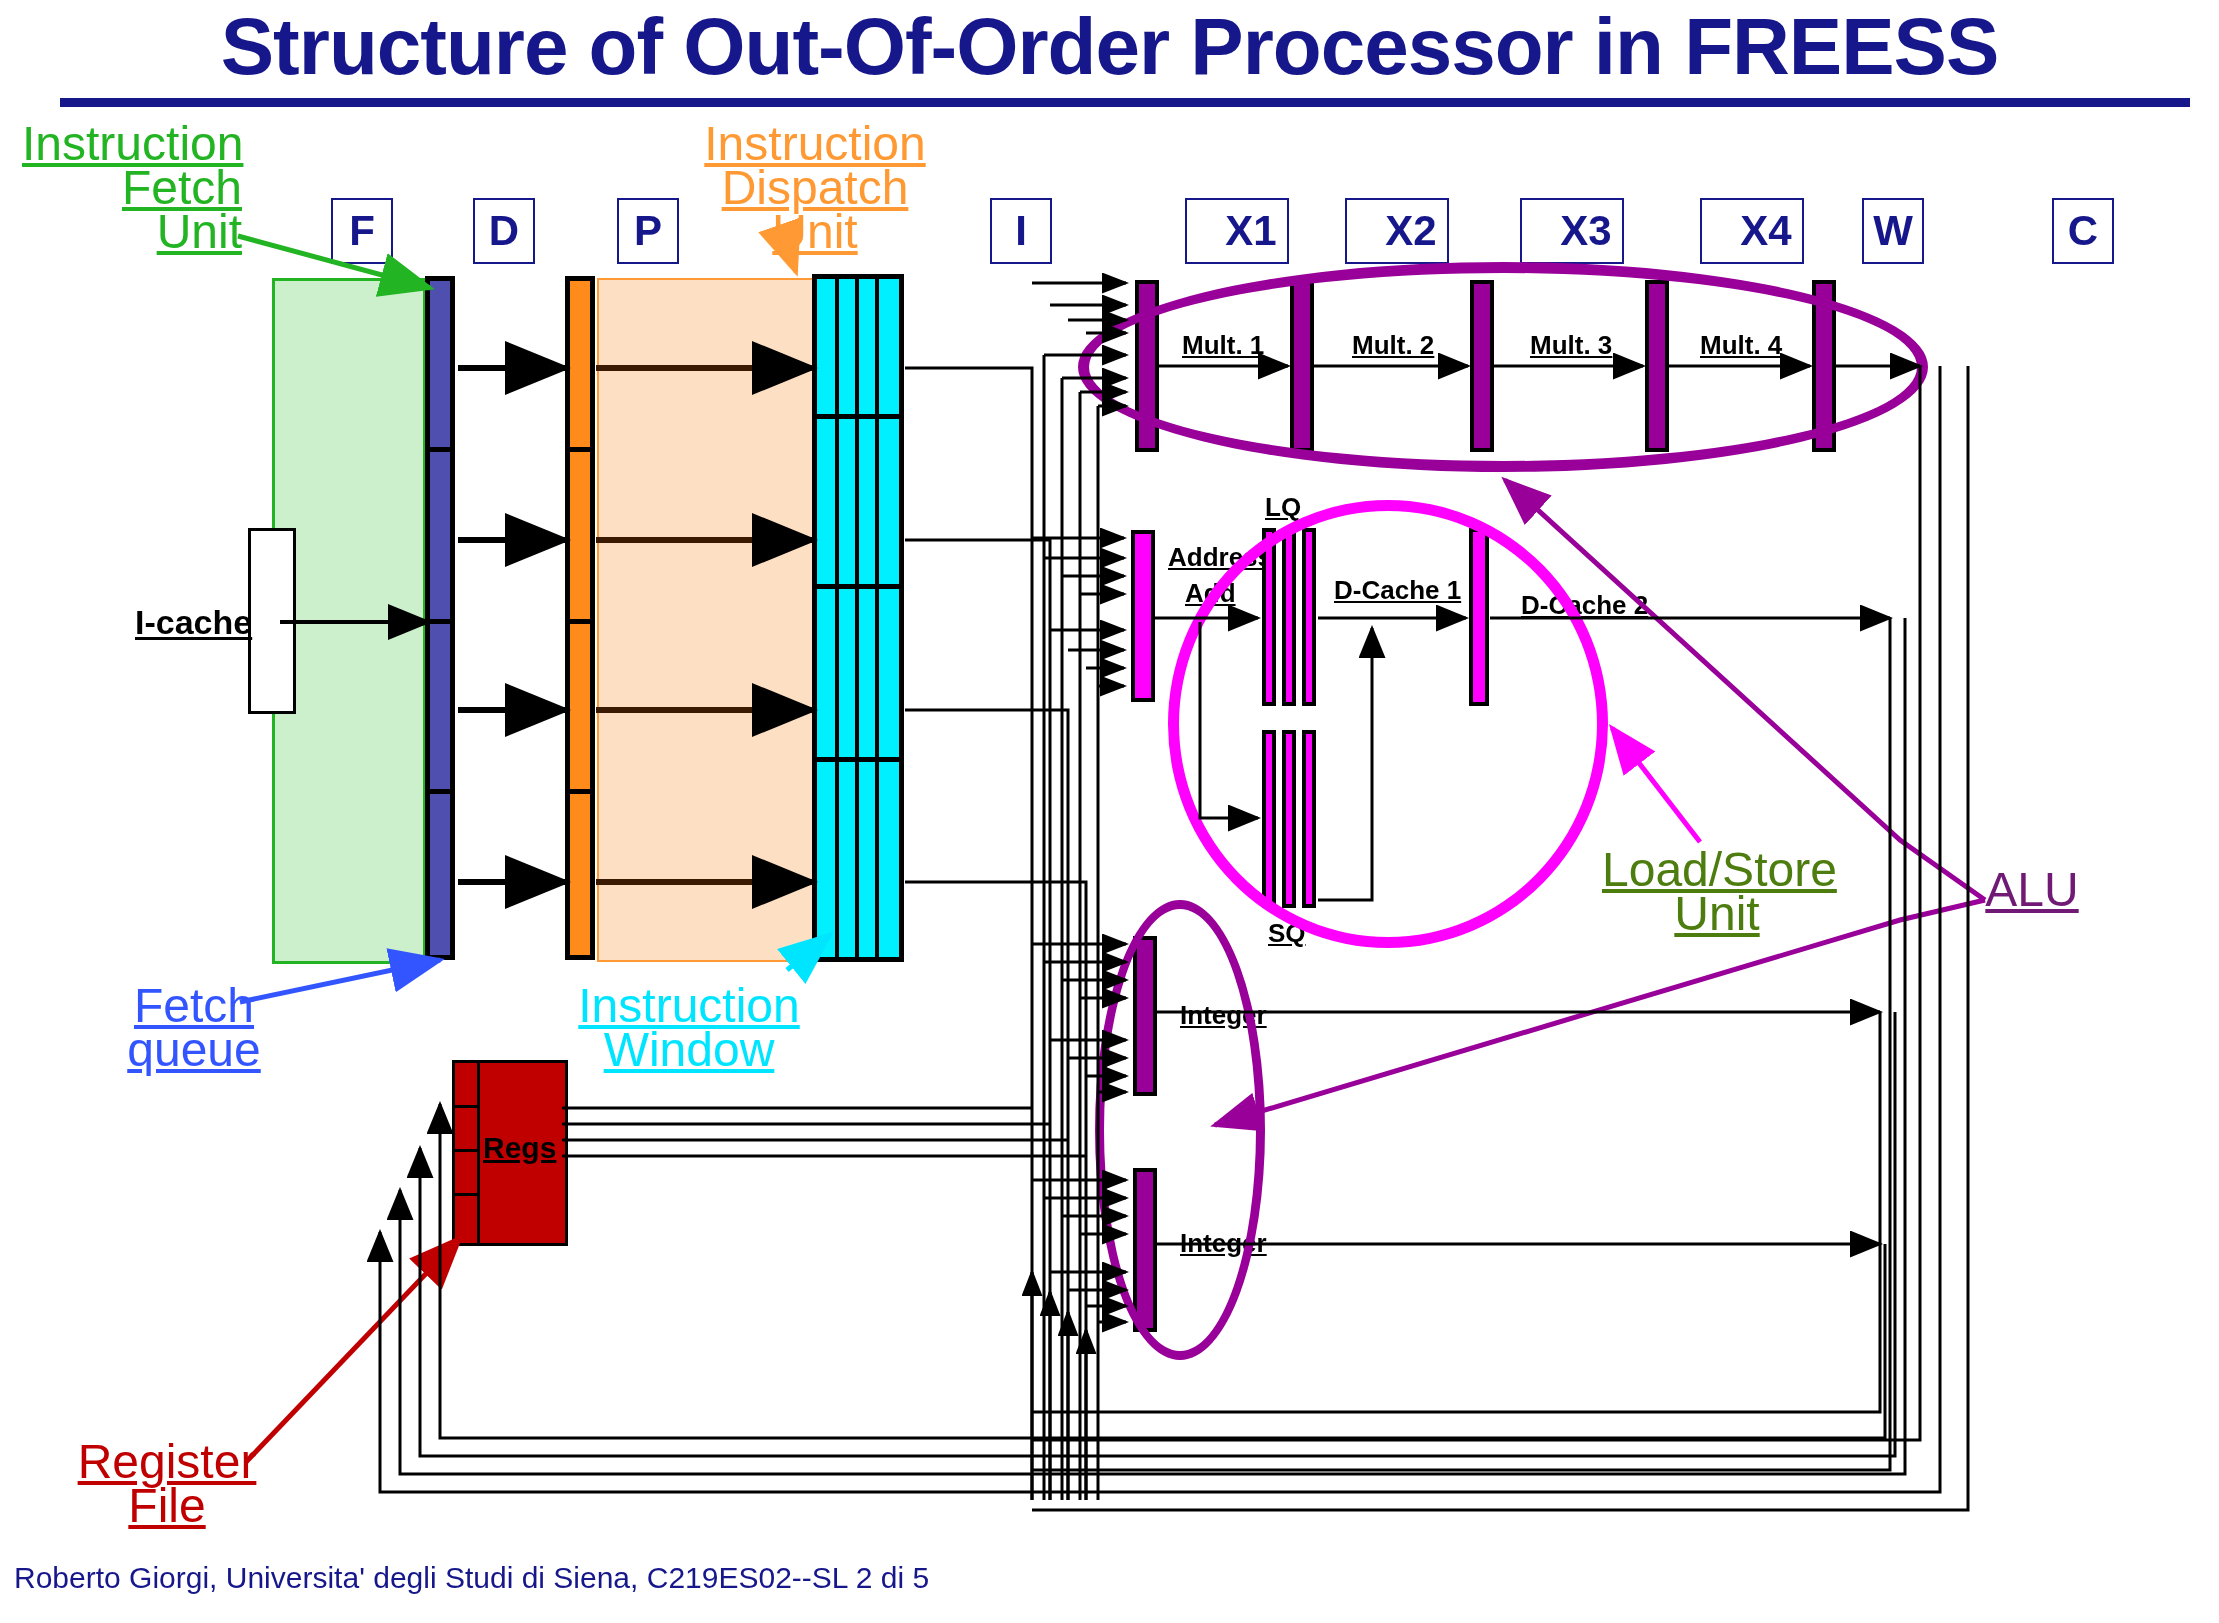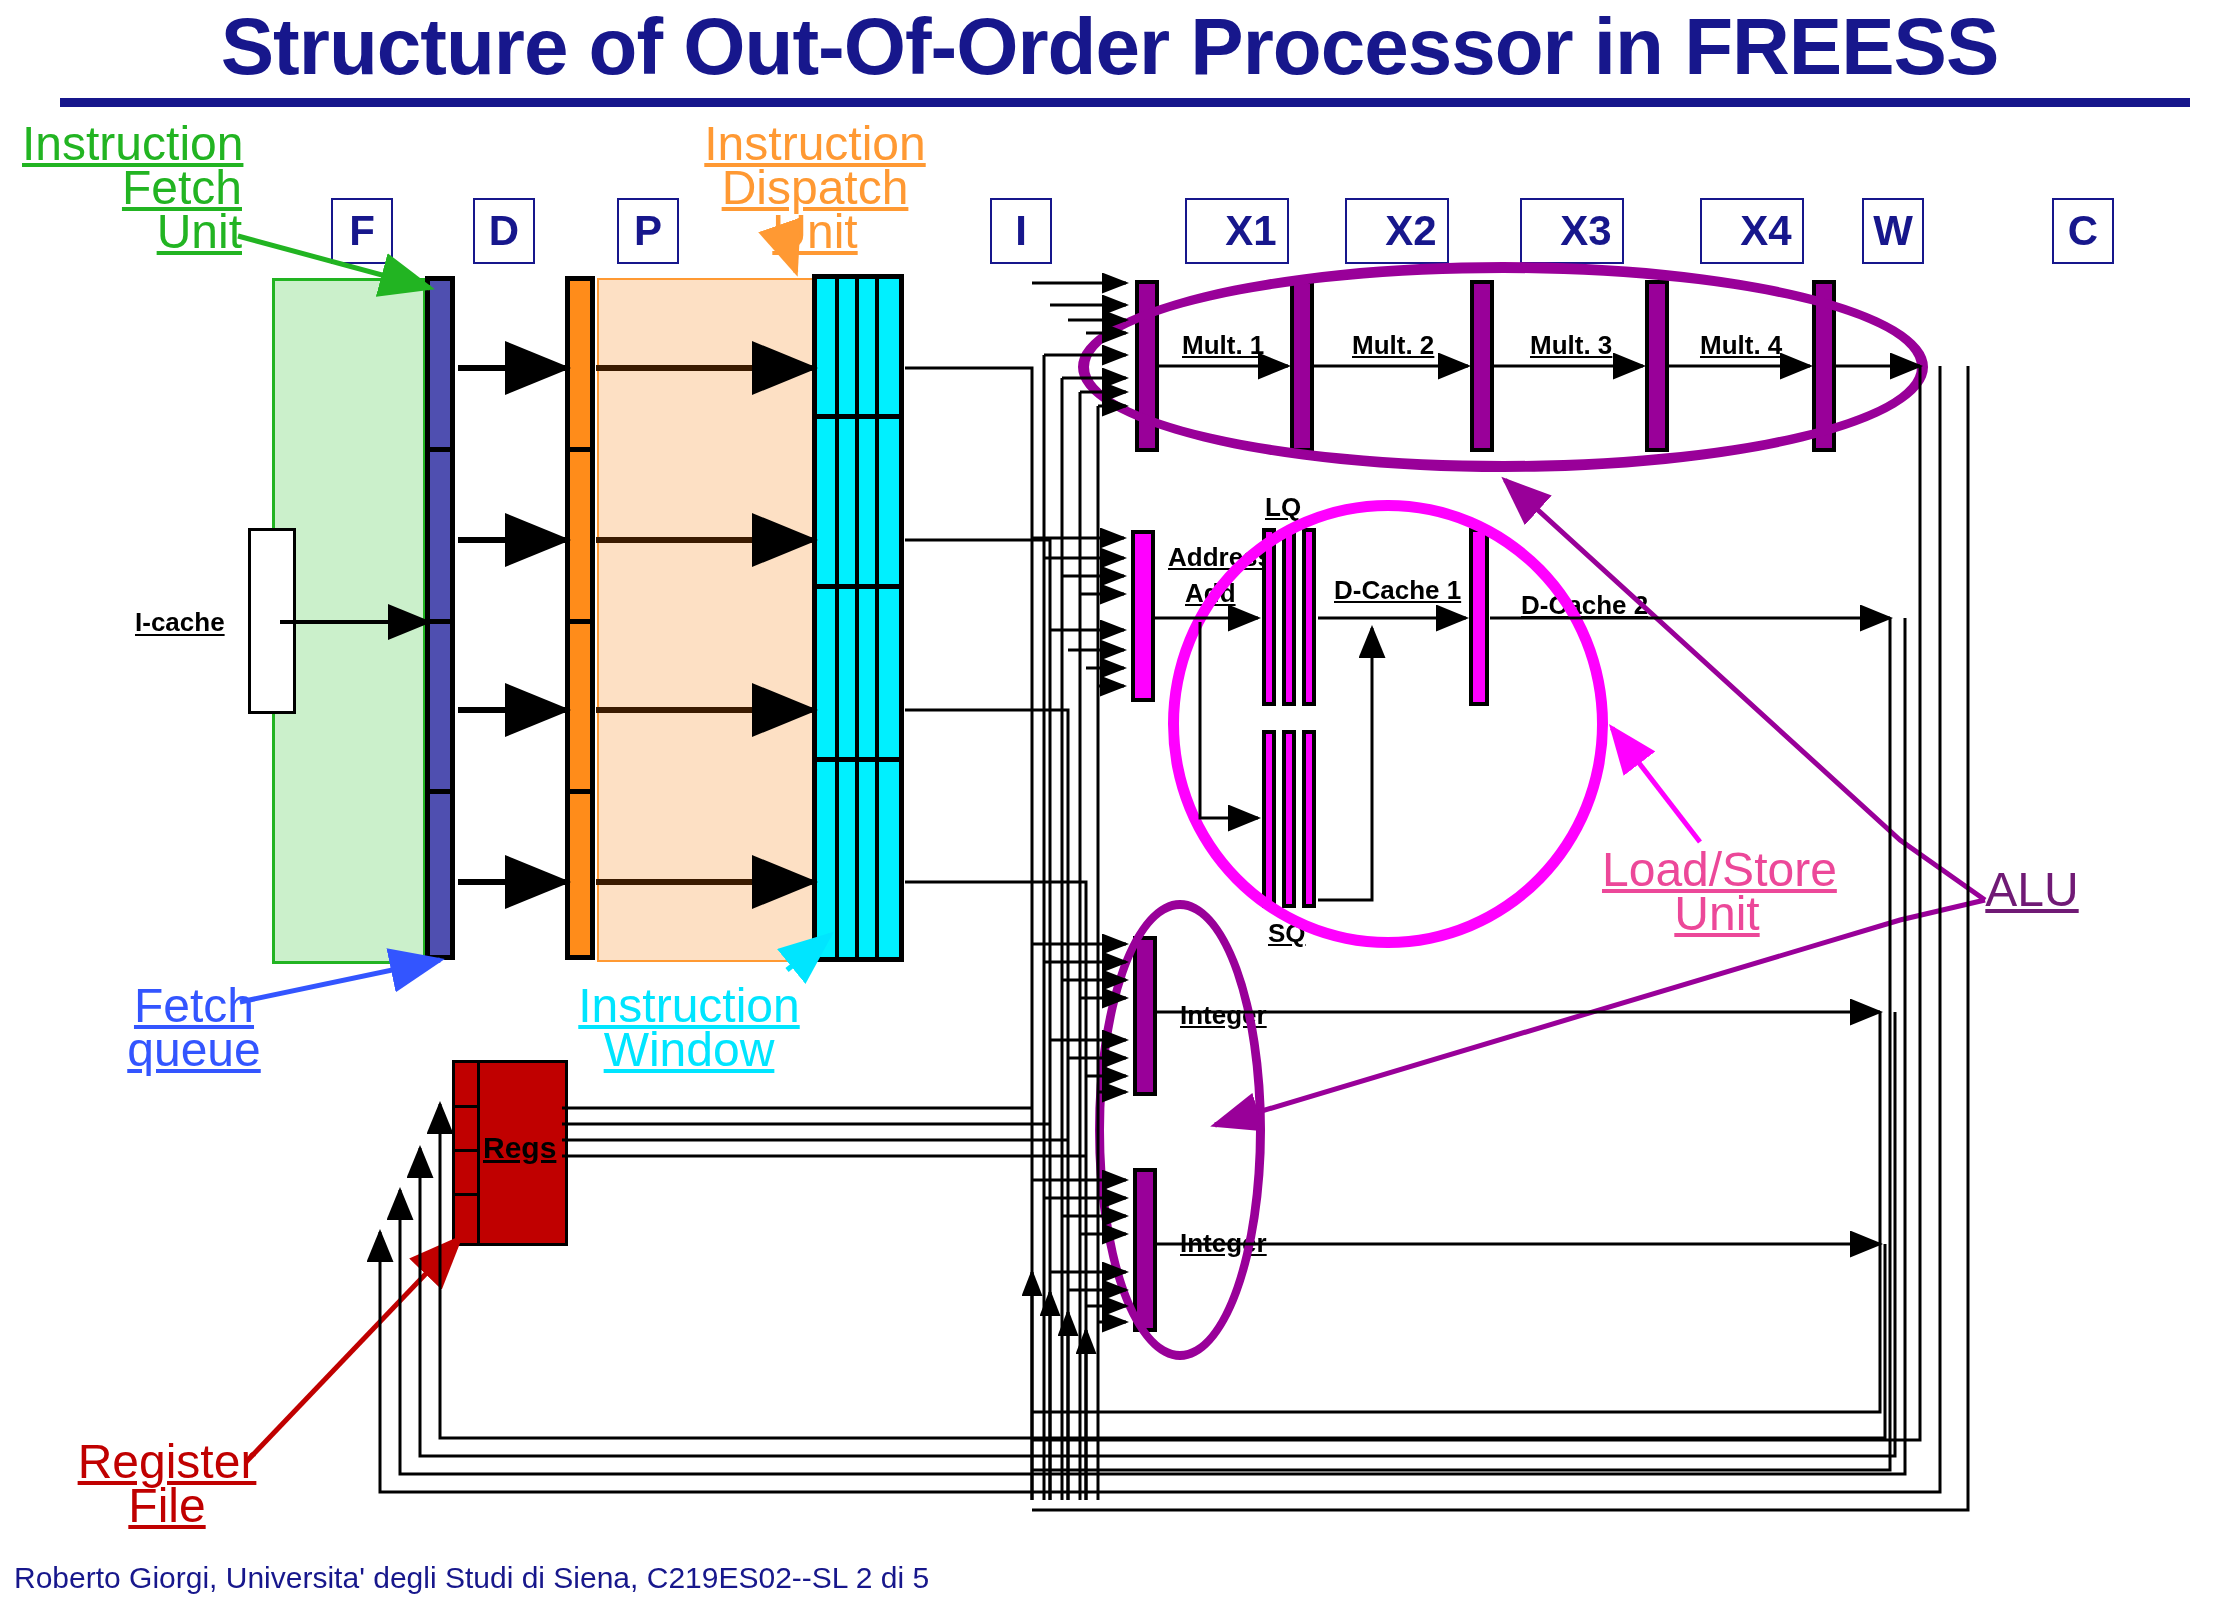--- a/index.html
+++ b/index.html
@@ -26,21 +26,21 @@
 
   
   .callout{font-size:48px;line-height:44px;white-space:nowrap;}
   .callout u{text-decoration:underline;text-underline-offset:3px;}
   .callout .ln{display:block;}
   .green{color:#22b422;}
   .orange{color:#ff9933;}
   .blue{color:#3355ff;}
   .cyan{color:#00e5ff;}
   .darkred{color:#c00000;}
-  .magenta{color:#ec4899;}
+  .magenta{color:#4d7c0f;}
   .purple{color:#701a75;}
 
   
   .fetchunit{left:272px;top:278px;width:148px;height:680px;
              background:#cbf0cb;border:3px solid #22b422;}
   .latchcol{border:5px solid #000;box-sizing:border-box;}
   .fq{left:425px;top:276px;width:30px;height:684px;background:#4f4fb0;}
   .fq .seg{position:absolute;left:0;width:100%;border-top:5px solid #000;}
   .oq{left:565px;top:276px;width:30px;height:684px;background:#ff8c1a;}
   .dispatch{left:597px;top:278px;width:215px;height:680px;
@@ -123,21 +123,21 @@
   <span class="ln"><u>Load/Store</u></span>
   <span class="ln"><u>Unit</u></span>
 </div>
 
 <div class="abs callout purple" style="left:1972px;top:868px;width:120px;text-align:center;">
   <span class="ln"><u>ALU</u></span>
 </div>
 
 <div class="abs fetchunit"></div>
 <div class="abs icache"></div>
-<div class="abs callout" style="left:135px;top:600px;font-size:26px;font-weight:bold;color:#000;">
+<div class="abs callout" style="left:135px;top:600px;font-size:34px;font-weight:bold;color:#000;">
   <u>I-cache</u>
 </div>
 
 <div class="abs fq latchcol">
   <div class="seg" style="top:166px;"></div>
   <div class="seg" style="top:338px;"></div>
   <div class="seg" style="top:508px;"></div>
 </div>
 
 <div class="abs oq latchcol">

